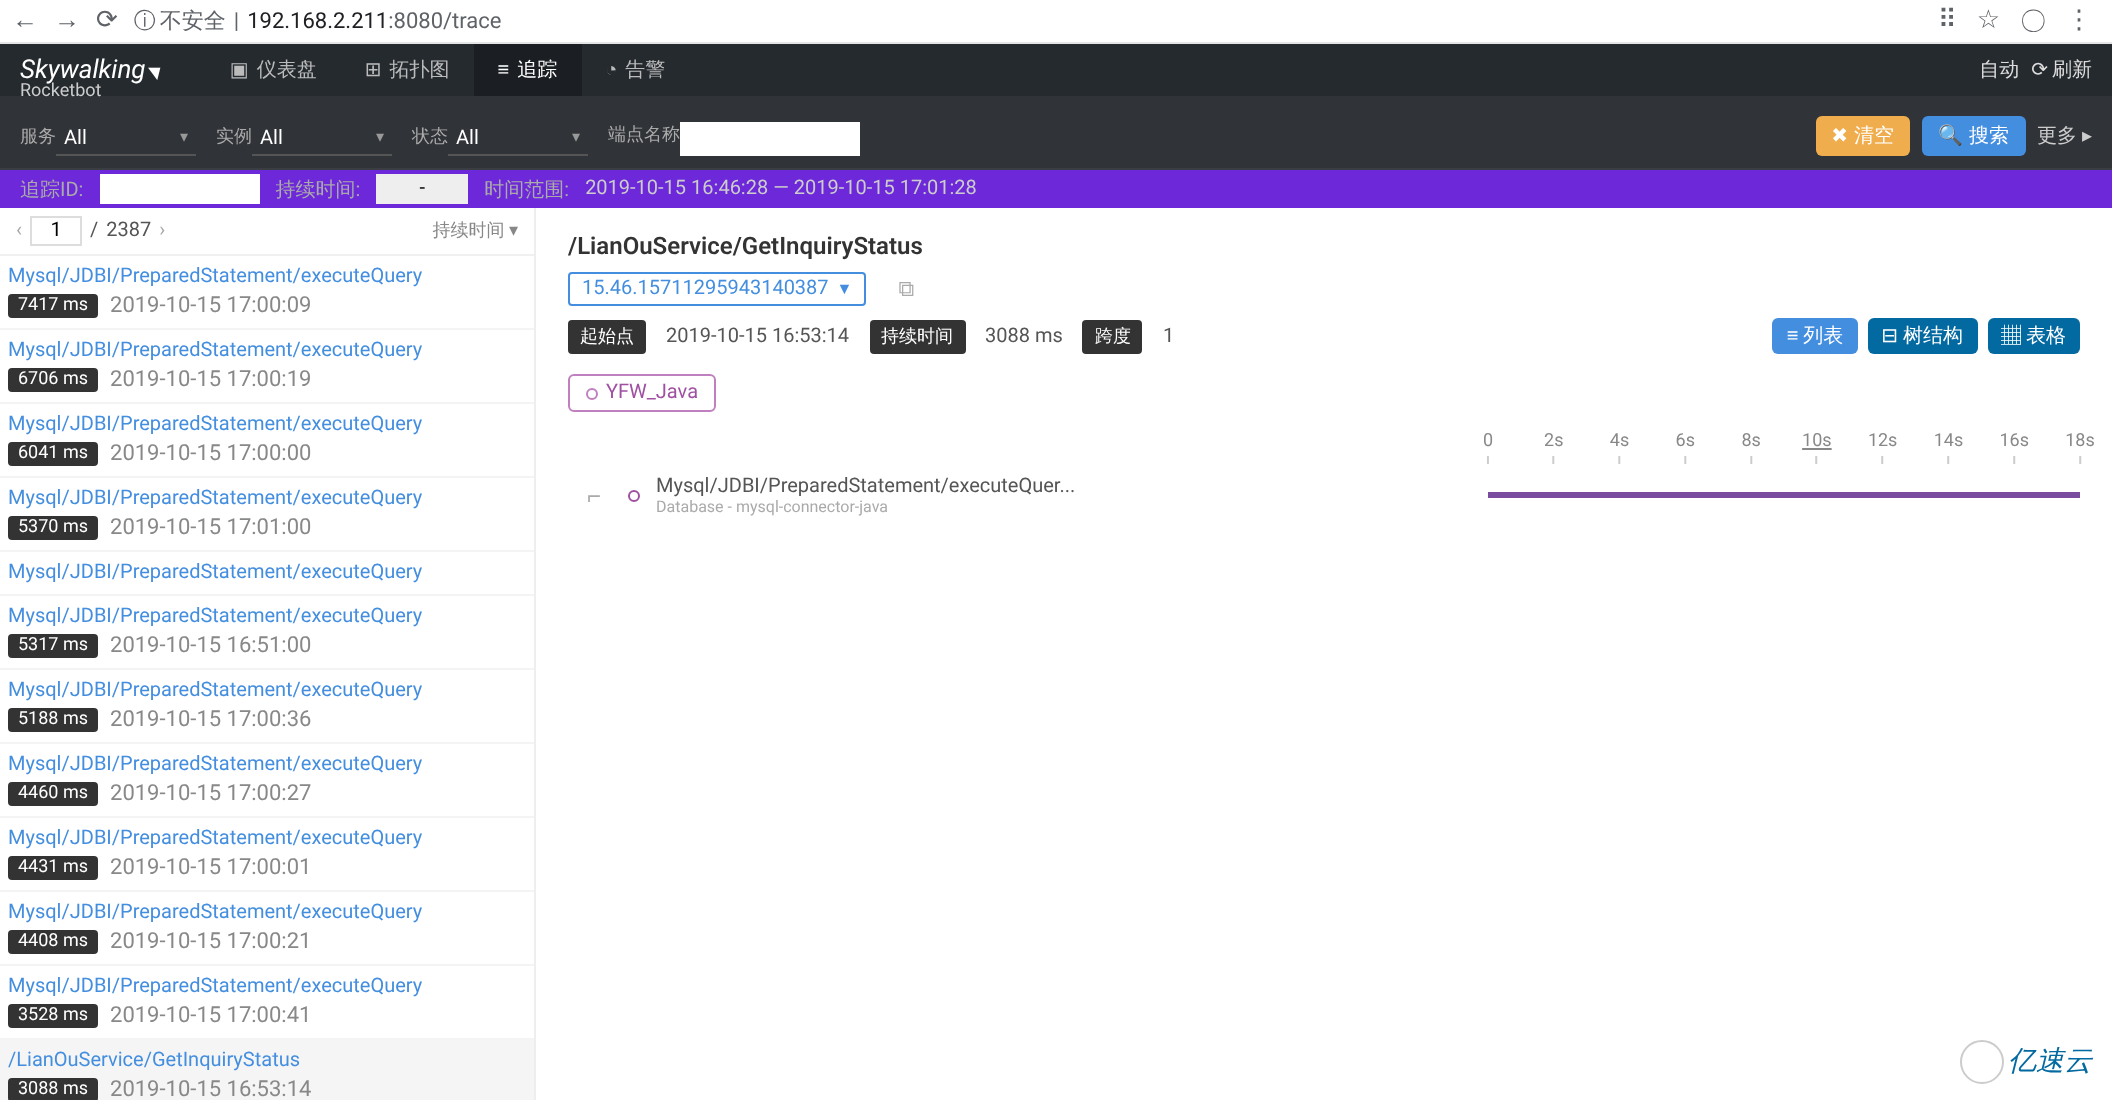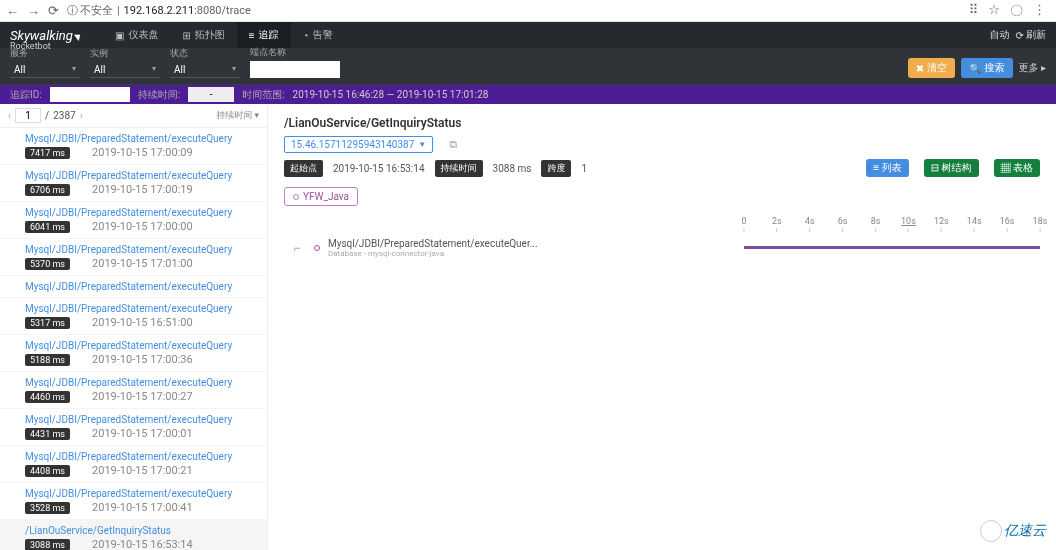--- a/index.html
+++ b/index.html
@@ -21,65 +21,65 @@
     .logo { color: #fff; font-size: 13px; font-style: italic; display: flex; align-items: baseline; position: relative; }
     .logo-sub { font-size: 9px; color: #ccc; position:absolute; bottom:-8px; left:0; font-style:normal; }
     .nav-tabs { display: flex; margin-left: 20px; }
     .nav-tab { color: #bbb; padding: 0 12px; height: 26px; display: flex; align-items: center; gap: 4px; font-size: 10px; cursor: pointer; }
     .nav-tab.active { color: #fff; background: #1b1f23; }
     .top-actions { margin-left: auto; display: flex; gap: 6px; color: #ddd; font-size: 10px; align-items: center; }
     .top-actions .act { cursor: pointer; display:flex; align-items:center; gap:2px; }
     
     
     .filter-bar { height: 36px; background: #303337; display: flex; align-items: flex-end; padding: 0 10px 6px 10px; gap: 10px; }
-    .filter-group { display: flex; flex-direction: column; color: #aaa; font-size: 9px; }
+    .filter-group { display: flex; color: #aaa; font-size: 9px; }
     .filter-label { margin-bottom: 2px; }
     .filter-select { background: #303337; border: none; border-bottom: 1px solid #555; color: #fff; font-size: 10px; padding: 2px 24px 2px 4px; width: 70px; position: relative; }
     .filter-select::after { content:'▾'; position:absolute; right:4px; color:#999; font-size:8px; }
     .filter-input { background: #fff; border: none; color: #333; font-size: 10px; padding: 3px 6px; width: 90px; }
     .filter-right { margin-left: auto; display: flex; gap: 6px; align-items:center; }
     .btn { border: none; border-radius: 3px; padding: 3px 8px; font-size: 10px; cursor: pointer; display: flex; align-items: center; gap: 3px; color: #fff; }
     .btn-orange { background: #f0ad4e; }
     .btn-blue { background: #448edf; }
     .more-txt { color: #ccc; font-size: 10px; cursor: pointer; }
     
     
-    .sub-bar { height: 20px; background: #4c1d95; display: flex; align-items: center; padding: 0 10px; gap: 8px; color: #ccc; font-size: 10px; border-top:1px solid #3a3d41; }
+    .sub-bar { height: 20px; background: #6d28d9; display: flex; align-items: center; padding: 0 10px; gap: 8px; color: #ccc; font-size: 10px; border-top:1px solid #3a3d41; }
     .sub-label { color: #aaa; }
     .sub-input { background: #fff; border: none; font-size: 10px; padding: 2px 4px; width: 80px; }
     
     
     .main { display: flex; height: calc(550px - 22px - 26px - 36px - 20px); background: #f6f6f6; }
     
     
     .left-panel { width: 268px; background: #fff; border-right: 1px solid #eee; overflow-y: auto; }
     .pager-row { display: flex; align-items: center; padding: 4px 8px; font-size: 10px; color: #555; gap: 4px; border-bottom:1px solid #f0f0f0; }
     .pager-row .pg-ico { color: #aaa; cursor:pointer; font-size:10px; }
     .pager-row input { width: 26px; text-align: center; border: 1px solid #ddd; font-size: 10px; padding:1px; }
     .sort-label { margin-left: auto; color:#888; font-size:9px; }
-    .trace-item { padding: 5px 8px 5px 25px; border-bottom: 1px solid #f4f4f4; cursor: pointer; }
+    .trace-item { padding: 5px 8px 5px 4px; border-bottom: 1px solid #f4f4f4; cursor: pointer; }
     .trace-item.sel { background: #f5f5f5; }
     .trace-name { color: #448edf; font-size: 10px; overflow: hidden; text-overflow: ellipsis; white-space: nowrap; }
-    .trace-meta { display: flex; align-items: center; gap: 22px; margin-top: 2px; }
+    .trace-meta { display: flex; align-items: center; gap: 6px; margin-top: 2px; }
     .trace-dur { background: #333; color: #fff; font-size: 9px; padding: 1px 5px; border-radius: 2px; }
     .trace-time { color: #888; font-size: 11px; }
     
     
     .right-panel { flex: 1; padding: 12px 16px; overflow: auto; background: #fff;}
     .detail-title { font-size: 12px; color: #333; font-weight: 600; margin-bottom: 6px; }
     .trace-id-row { display: flex; align-items: center; gap: 16px; margin-bottom: 6px; }
     .trace-id-sel { border: 1px solid #448edf; color: #448edf; font-size: 10px; padding: 2px 6px; border-radius: 2px; display:flex; align-items:center; gap:4px; }
     .copy-ico { color: #aaa; cursor:pointer; font-size:11px; }
     .info-row { display: flex; align-items: center; gap: 10px; font-size: 10px; margin-bottom: 10px; }
     .info-badge { background: #333; color: #fff; padding: 2px 6px; border-radius: 2px; font-size: 9px; }
     .info-val { color: #555; }
-    .view-btns { margin-left: auto; display: flex; gap: 15px; }
+    .view-btns { margin-left: auto; display: flex; gap: 5px; }
     .vbtn { font-size: 10px; padding: 2px 7px; border-radius: 3px; cursor: pointer; border:none; color:#fff; }
     .vbtn-blue { background: #448edf; }
-    .vbtn-dark { background: #15803d; }
+    .vbtn-dark { background: #0369a1; }
     .service-tag { border: 1px solid #c080c0; color: #a050a0; font-size: 10px; padding: 3px 8px; border-radius: 3px; display: inline-flex; align-items:center; gap:4px; }
     .service-tag .dot { width:6px; height:6px; border:1px solid #c080c0; border-radius:50%; }
     
     
     .timeline { margin-top: 10px; }
     .tl-ruler { margin-left: 460px; position: relative; height: 18px; font-size: 9px; color: #888; }
     .tl-tick { position: absolute; top:0; transform: translateX(-50%); }
     .tl-tick::after { content:''; display:block; width:1px; height:4px; background:#ccc; margin:2px auto 0; }
     .tl-row { display: flex; align-items: center; min-height: 28px; }
     .tl-left { width:460px; display: flex; align-items: center; gap: 8px; padding-left:4px; }

